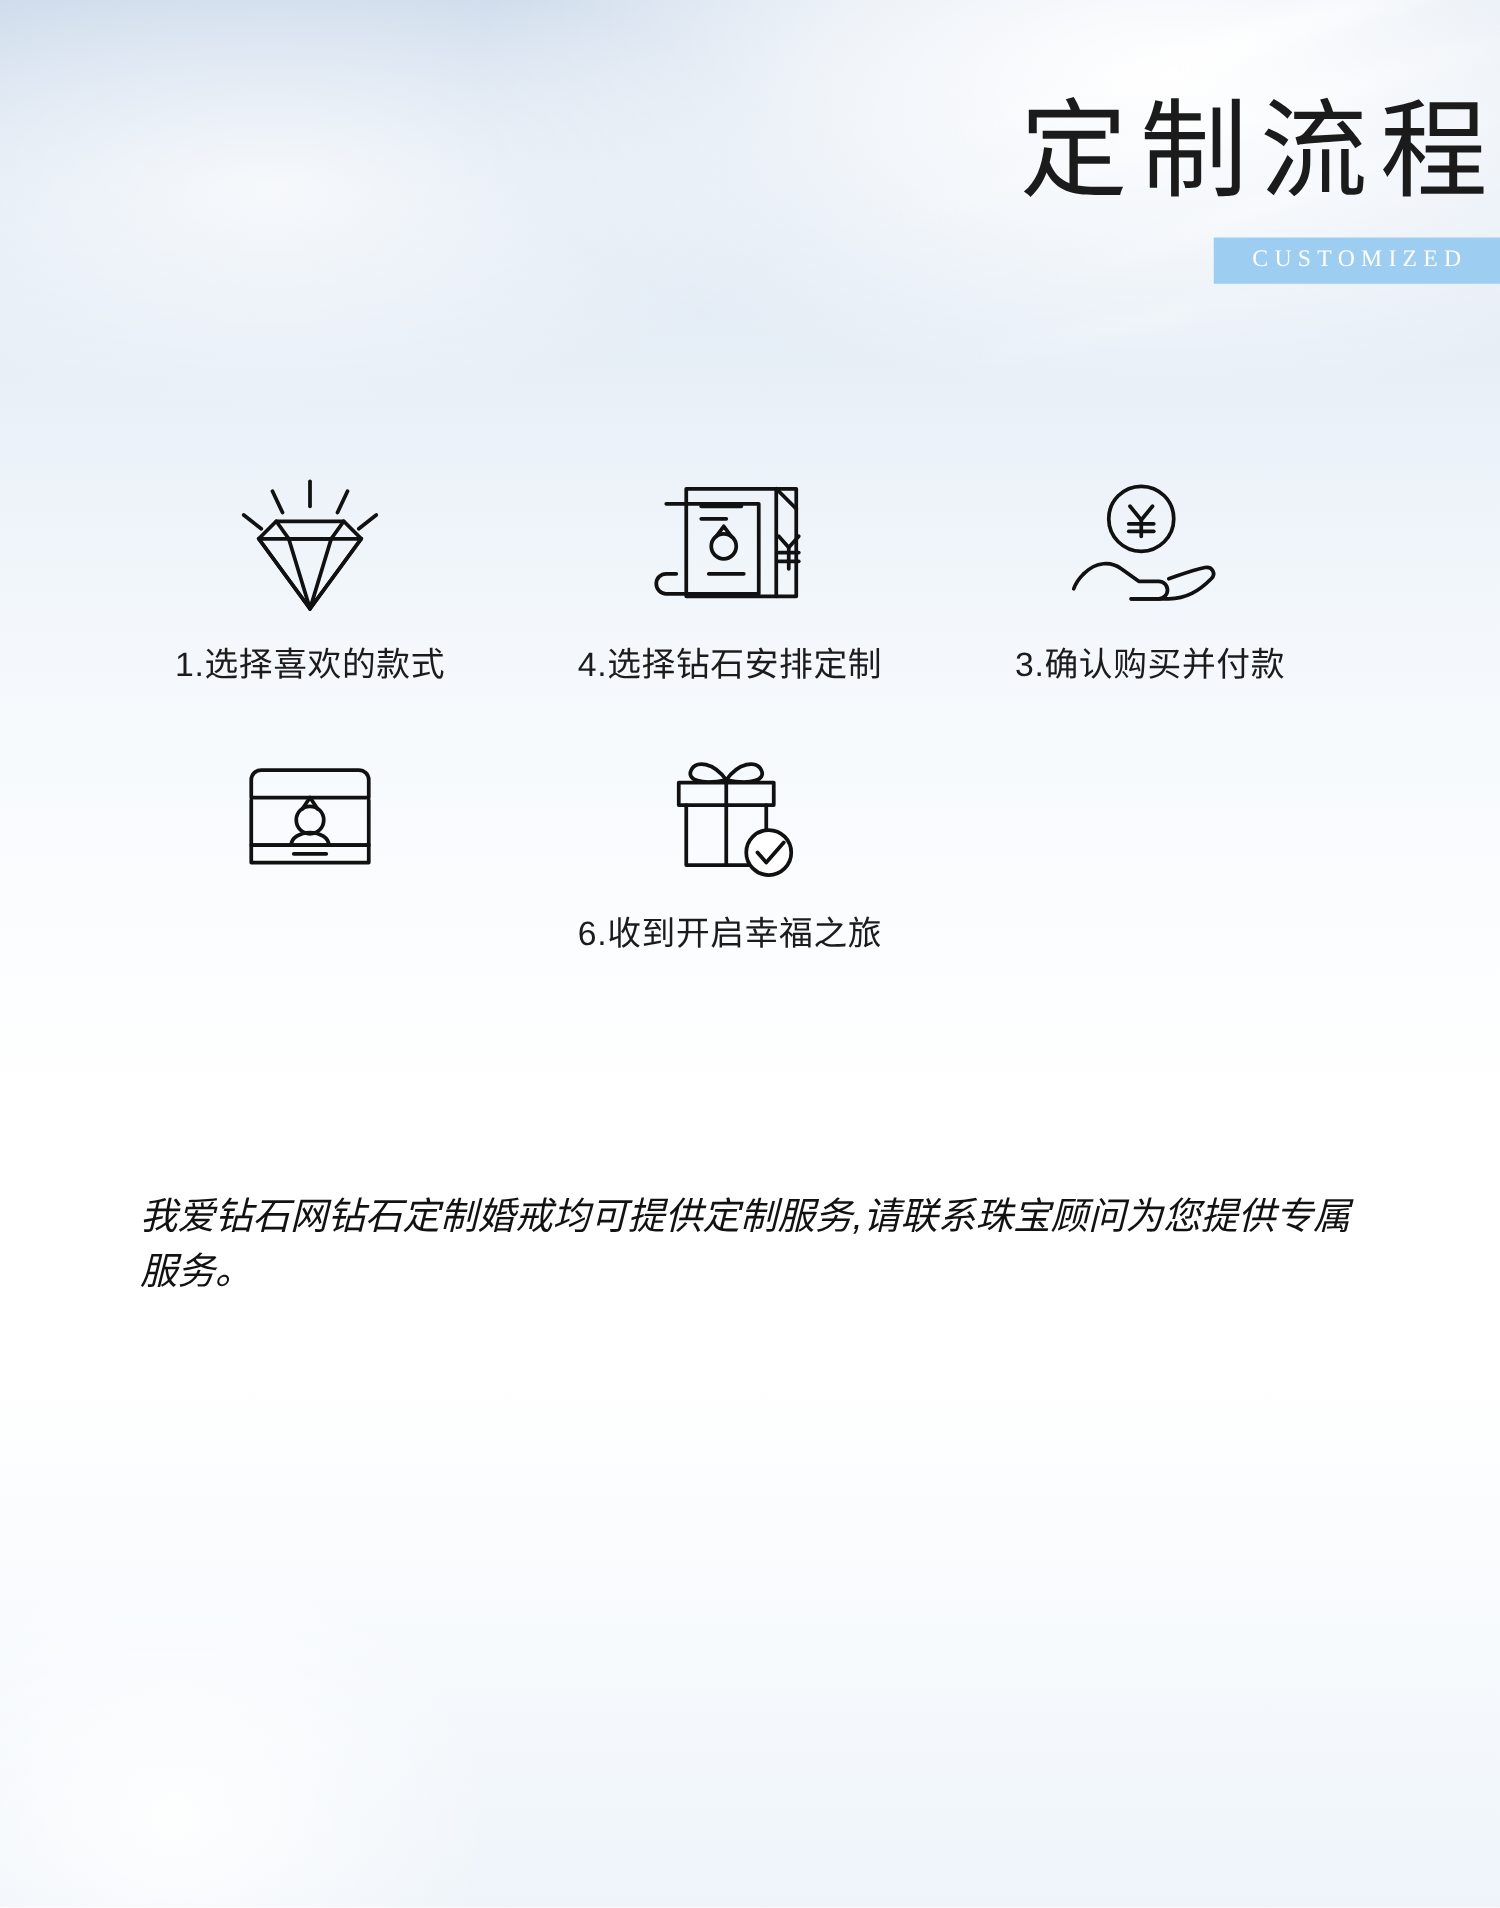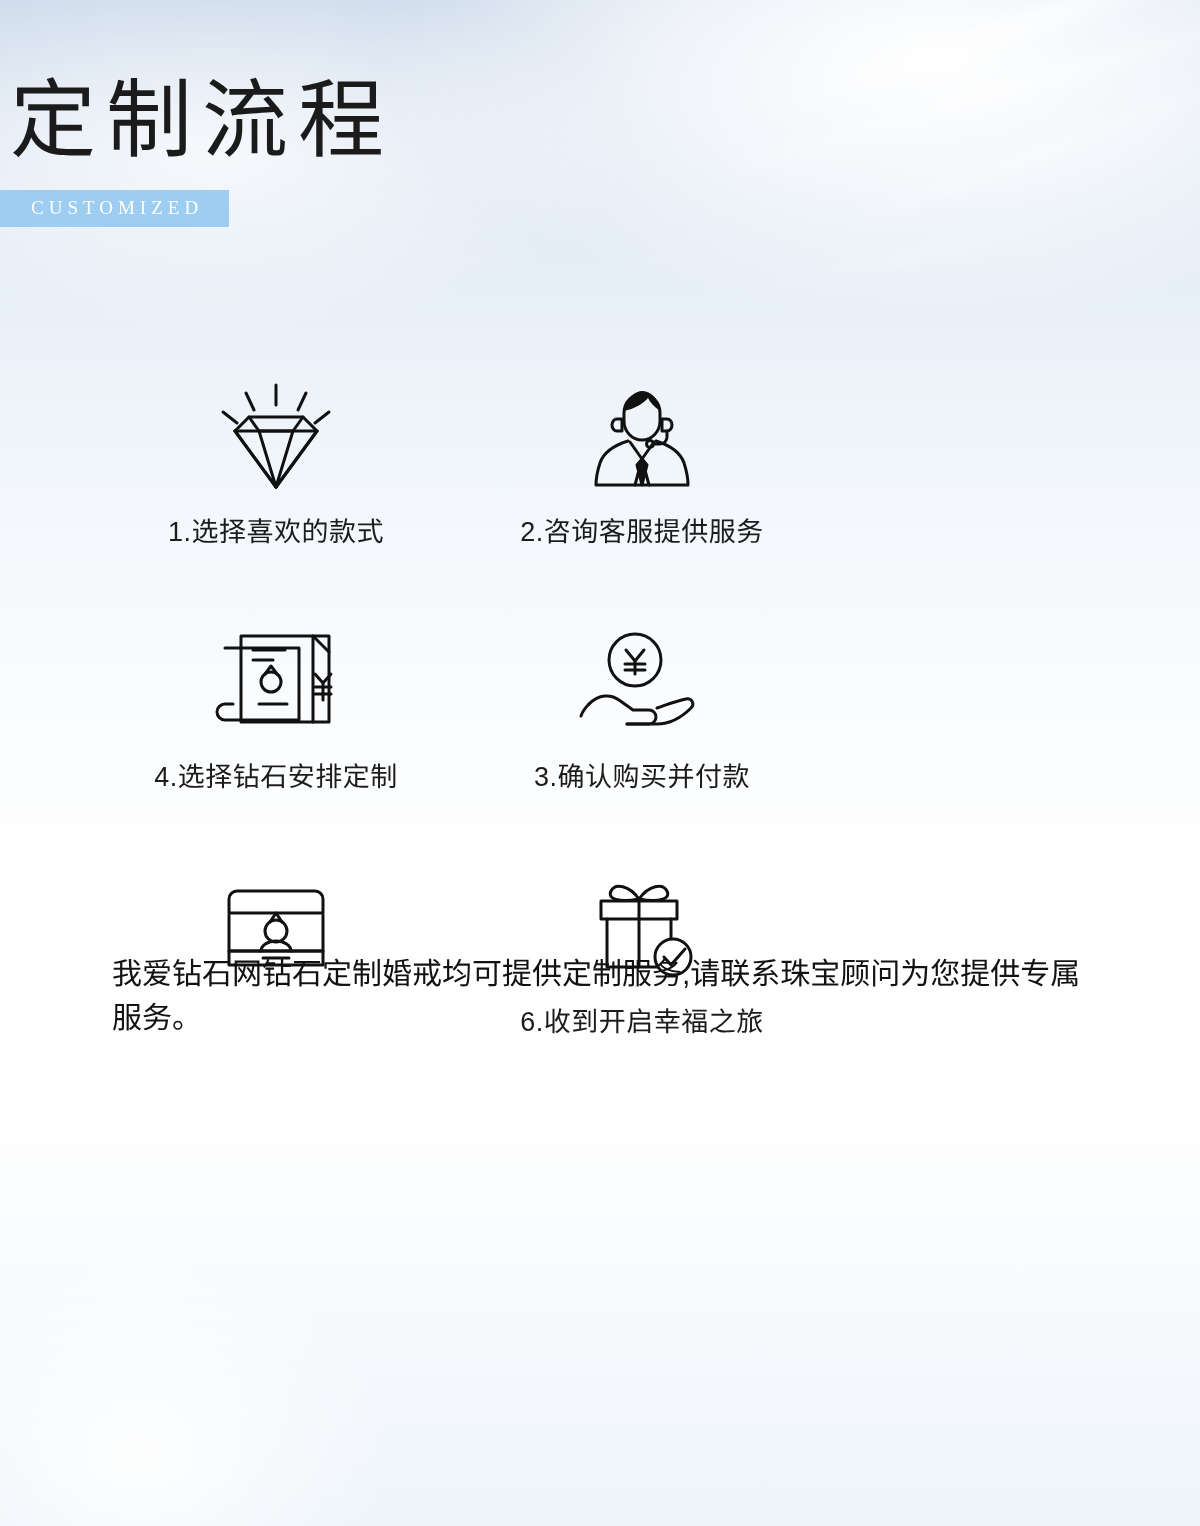--- a/index.html
+++ b/index.html
@@ -42,21 +42,21 @@
     background: radial-gradient(ellipse at center, rgba(255,255,255,0.9) 0%, rgba(255,255,255,0) 70%);
     pointer-events: none;
   }
 
   
   .header {
     position: absolute;
     top: 78px;
     left: 0;
     width: 100%;
-    text-align: left;
+    text-align: right;
   }
   .title-cn {
     font-family: "Liberation Serif", "DejaVu Serif", serif;
     font-size: 86px;
     line-height: 1;
     letter-spacing: 10px;
     color: #1b1b1b;
     font-weight: 400;
     text-indent: 10px;
   }
@@ -68,25 +68,24 @@
     font-family: "Liberation Serif", "DejaVu Serif", serif;
     font-size: 19px;
     letter-spacing: 5px;
     padding: 7px 26px 8px 31px;
   }
 
   
   .steps {
     position: absolute;
     top: 378px;
-    left: 108px;
+    left: 80px;
     width: 1008px;
     display: flex;
     flex-wrap: wrap;
-    gap: 30px;
   }
   .step {
     width: 336px;
     text-align: center;
     margin-bottom: 44px;
   }
   .step-icon {
     height: 120px;
     display: flex;
     align-items: center;
@@ -103,20 +102,21 @@
   
   .copy {
     position: absolute;
     left: 112px;
     top: 952px;
     width: 982px;
     color: #121212;
   }
   .copy p {
     margin: 0;
+    font-style: italic;
   }
   .intro {
     font-size: 30px;
     line-height: 1.45;
     font-family: "Liberation Sans", "DejaVu Sans", sans-serif;
     letter-spacing: 0px;
   }
   .notice {
     margin-top: 40px !important;
     font-family: "Liberation Serif", "DejaVu Serif", serif;
@@ -161,44 +161,20 @@
           <line x1="58" y1="52" x2="92" y2="52"></line>
           <line x1="58" y1="52" x2="75" y2="108"></line>
           <line x1="92" y1="52" x2="75" y2="108"></line>
           <line x1="34" y1="52" x2="75" y2="108"></line>
           <line x1="116" y1="52" x2="75" y2="108"></line>
         </svg>
       </div>
       <div class="step-label">1.选择喜欢的款式</div>
     </div>
 
-    <div class="step">
-      <div class="step-icon">
-        <svg width="120" height="118" viewBox="0 0 120 118" fill="none" stroke="#111" stroke-width="3" stroke-linecap="round" stroke-linejoin="round">
-
-          <path d="M42 34 a18 19 0 0 1 36 0 v8 a18 19 0 0 1 -36 0 Z"></path>
-
-          <path d="M42 32 c2 -14 12 -20 18 -20 c8 0 16 6 18 20 c-6 -4 -10 -9 -12 -13 c-5 6 -14 11 -24 13 Z" fill="#111" stroke="none"></path>
-
-          <path d="M40 40 h-5 a5 6 0 0 0 0 12 h5 Z"></path>
-          <path d="M80 40 h5 a5 6 0 0 1 0 12 h-5 Z"></path>
-          <path d="M85 52 v6 a7 7 0 0 1 -7 7 h-6"></path>
-          <circle cx="68" cy="65" r="3.5"></circle>
-
-          <path d="M46 62 c-16 5 -25 13 -28 22 c-3 9 -4 16 -4 22 h92 c0 -6 -1 -13 -4 -22 c-3 -9 -12 -17 -28 -22"></path>
-
-          <path d="M48 63 L60 80 L72 63"></path>
-          <path d="M60 80 L53 106"></path>
-          <path d="M60 80 L67 106"></path>
-
-          <path d="M60 80 l-5 6 l5 20 l5 -20 Z" fill="#111" stroke="#111"></path>
-        </svg>
-      </div>
-      <div class="step-label">2.咨询客服提供服务</div>
-    </div>
 
     <div class="step">
       <div class="step-icon">
         <svg width="150" height="118" viewBox="0 0 150 118" fill="none" stroke="#111" stroke-width="3" stroke-linecap="round" stroke-linejoin="round">
 
           <path d="M24 24 h74 v72 h-74 a8 8 0 0 1 0 -16 h8"></path>
 
           <rect x="40" y="12" width="72" height="86"></rect>
 
           <line x1="52" y1="26" x2="84" y2="26"></line>

